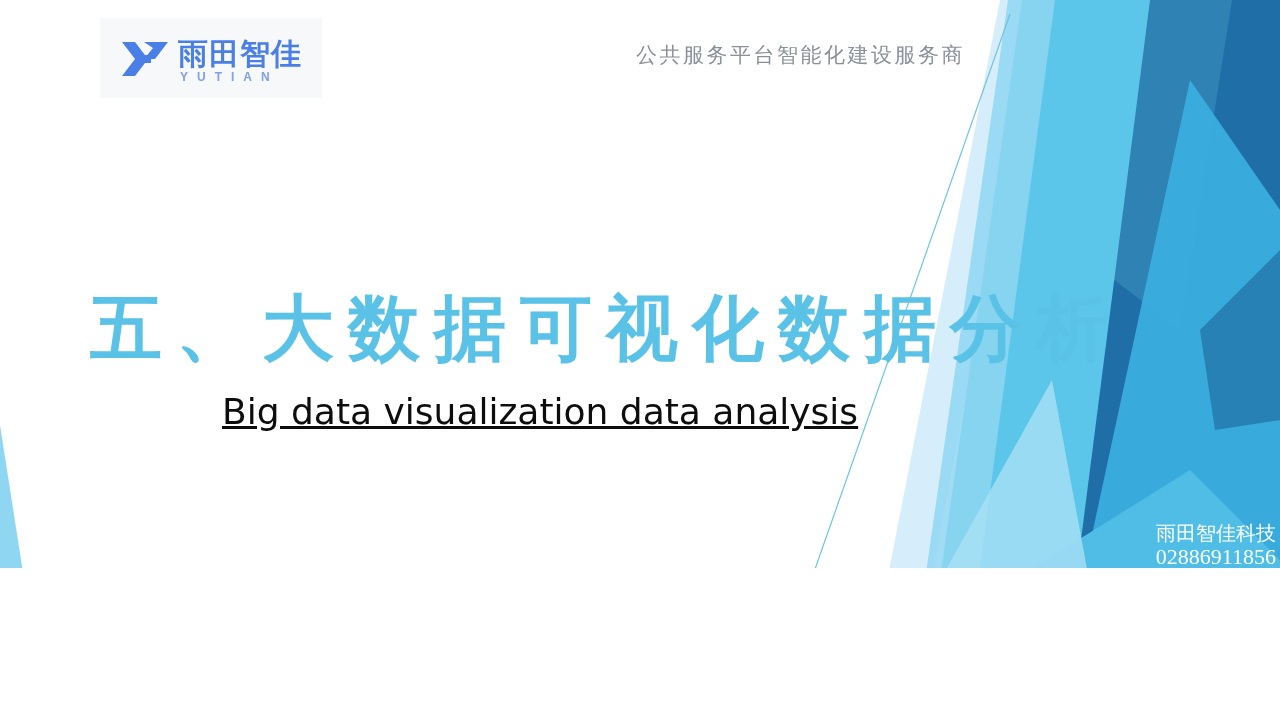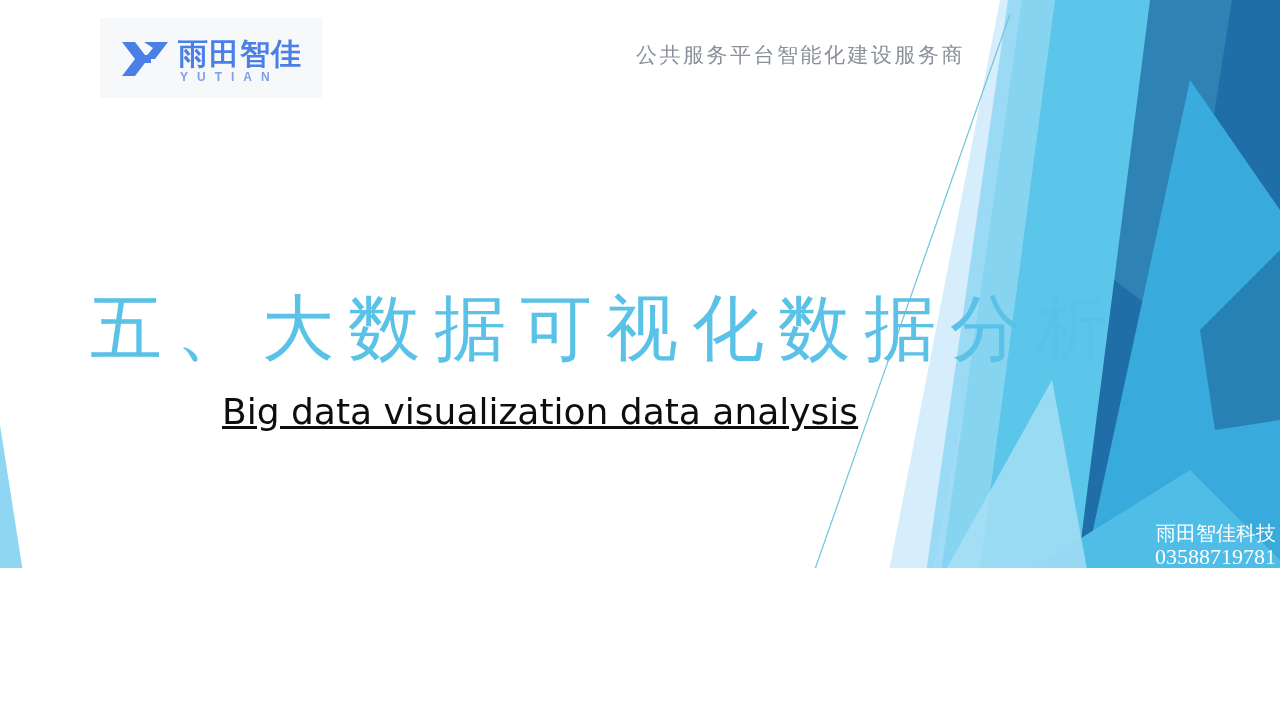--- a/index.html
+++ b/index.html
@@ -76,21 +76,21 @@
   }
 
   
   #title-cn {
     position: absolute;
     left: 90px;
     top: 288px;
     width: 1000px;
     font-family: "Liberation Serif", serif;
     font-size: 72px;
-    font-weight: normal;
+    font-weight: bold;
     letter-spacing: 14px;
     line-height: 82px;
     color: #5bc2e7;
     white-space: nowrap;
   }
   #title-en {
     position: absolute;
     left: 222px;
     top: 381px;
     width: 1000px;
@@ -171,16 +171,16 @@
     <div id="logo-en">YUTIAN</div>
   </div>
 
   <div id="tagline">公共服务平台智能化建设服务商</div>
 
   <div id="title-cn">五、大数据可视化数据分析</div>
   <div id="title-en">Big data visualization data analysis</div>
 
   <div id="footer-contact">
     <div id="footer-company">雨田智佳科技</div>
-    <div id="footer-phone">03588719781</div>
+    <div id="footer-phone">02886911856</div>
   </div>
 
 </div>
 
 </body></html>

